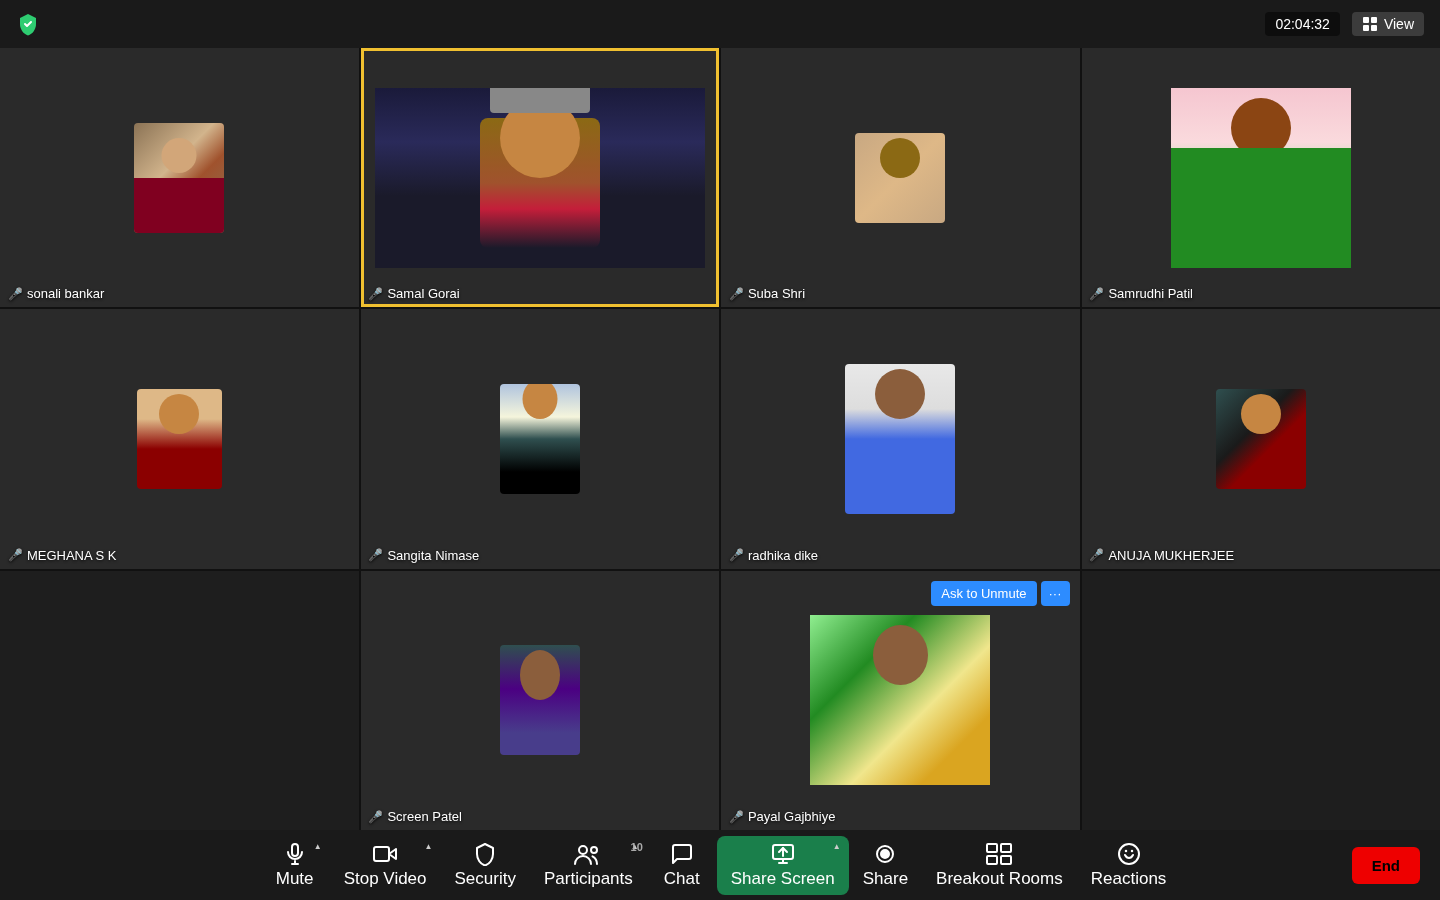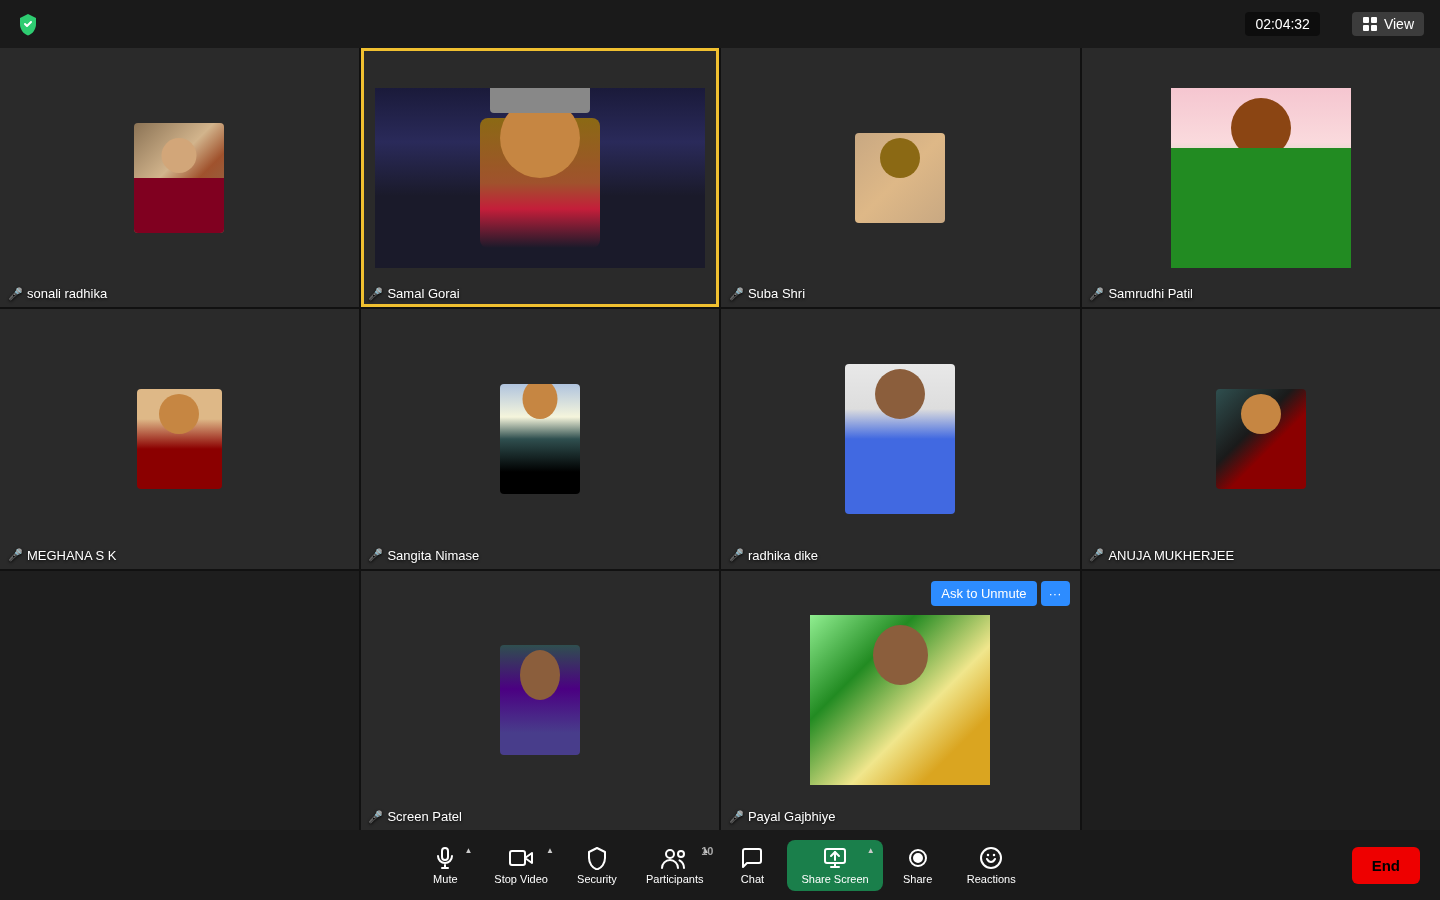--- a/index.html
+++ b/index.html
@@ -24,39 +24,39 @@
       padding: 0 16px;
       z-index: 10;
     }
     #shield-icon-container {
       display: flex; align-items: center;
     }
     .shield-icon-svg {
       width: 24px; height: 24px;
     }
     #top-bar-right {
-      display: flex; align-items: center; gap: 20px; justify-content: center;
+      display: flex; align-items: center; gap: 12px; justify-content: center;
     }
     #timer {
       color: #fff;
       font-size: 14px;
       font-weight: 500;
       background: rgba(0,0,0,0.5);
       padding: 4px 10px;
       border-radius: 4px;
     }
     #view-btn {
       color: #fff;
       font-size: 14px;
       background: rgba(255,255,255,0.15);
       border: none;
       padding: 4px 10px;
       border-radius: 4px;
       cursor: pointer;
-      display: flex; align-items: center; gap: 6px; margin-left: 12px;
+      display: flex; align-items: center; gap: 6px;
     }
 
     
     #video-grid {
       position: absolute;
       top: 48px;
       left: 0; right: 0;
       bottom: 70px;
       display: grid;
       grid-template-columns: repeat(4, 1fr);
@@ -330,21 +330,21 @@
       border-radius: 8px;
       gap: 3px;
       position: relative;
       min-width: 70px;
     }
     .toolbar-btn .btn-icon {
       font-size: 22px;
       display: flex; align-items: center; justify-content: center;
     }
     .toolbar-btn .btn-label {
-      font-size: 11px;
+      font-size: 17px;
       color: #fff;
       white-space: nowrap;
     }
     .toolbar-btn .chevron {
       position: absolute;
       top: 6px; right: 8px;
       font-size: 8px;
       color: #ccc;
     }
 
@@ -391,21 +391,21 @@
     </button>
   </div>
 </div>
 
 <div id="video-grid">
 
   <div class="video-cell">
     <div class="photo-sonali"></div>
     <div class="participant-name">
       <span class="mic-icon-small">🎤</span>
-      <span>sonali radhika</span>
+      <span>sonali bankar</span>
     </div>
   </div>
 
   <div class="video-cell active-speaker">
     <div class="photo-samal">
       <div class="photo-samal-cap"></div>
       <div class="photo-samal-face"></div>
     </div>
     <div class="participant-name">
       <span class="mic-icon-small">🎤</span>
@@ -562,20 +562,31 @@
   <button class="toolbar-btn">
     <span class="btn-icon">
       <svg width="24" height="24" viewBox="0 0 24 24" fill="none" stroke="white" stroke-width="2">
         <circle cx="12" cy="12" r="8" stroke="white" stroke-width="2" fill="none"></circle>
         <circle cx="12" cy="12" r="4" fill="white"></circle>
       </svg>
     </span>
     <span class="btn-label">Share</span>
   </button>
 
+  <button class="toolbar-btn">
+    <span class="btn-icon">
+      <svg width="26" height="24" viewBox="0 0 26 24" fill="none" stroke="white" stroke-width="2" stroke-linecap="round">
+        <rect x="1" y="2" width="10" height="8" rx="1"></rect>
+        <rect x="15" y="2" width="10" height="8" rx="1"></rect>
+        <rect x="1" y="14" width="10" height="8" rx="1"></rect>
+        <rect x="15" y="14" width="10" height="8" rx="1"></rect>
+      </svg>
+    </span>
+    <span class="btn-label">Breakout Rooms</span>
+  </button>
 
   <button class="toolbar-btn">
     <span class="btn-icon">
       <svg width="24" height="24" viewBox="0 0 24 24" fill="none" stroke="white" stroke-width="2" stroke-linecap="round" stroke-linejoin="round">
         <circle cx="12" cy="12" r="10"></circle>
         <path d="M8 13s1.5 3 4 3 4-3 4-3"></path>
         <line x1="9" y1="9" x2="9.01" y2="9" stroke="white" stroke-width="2.5" stroke-linecap="round"></line>
         <line x1="15" y1="9" x2="15.01" y2="9" stroke="white" stroke-width="2.5" stroke-linecap="round"></line>
       </svg>
     </span>

